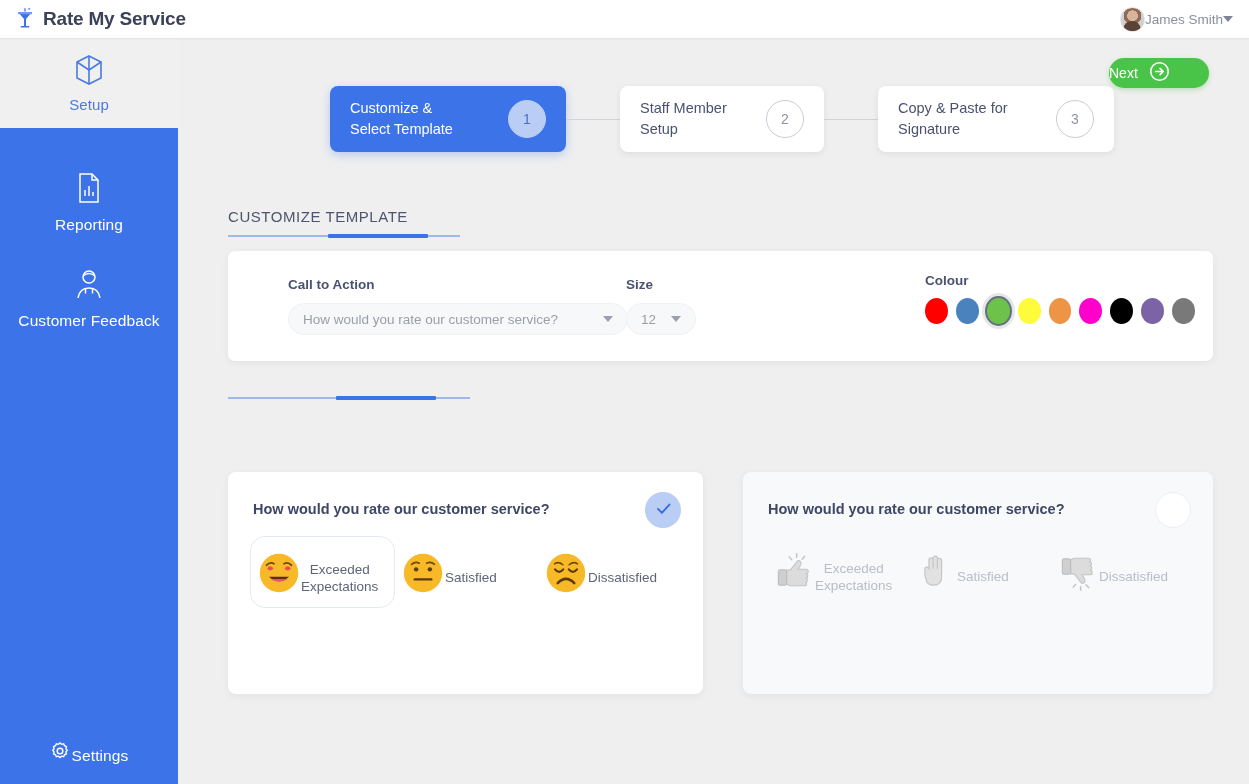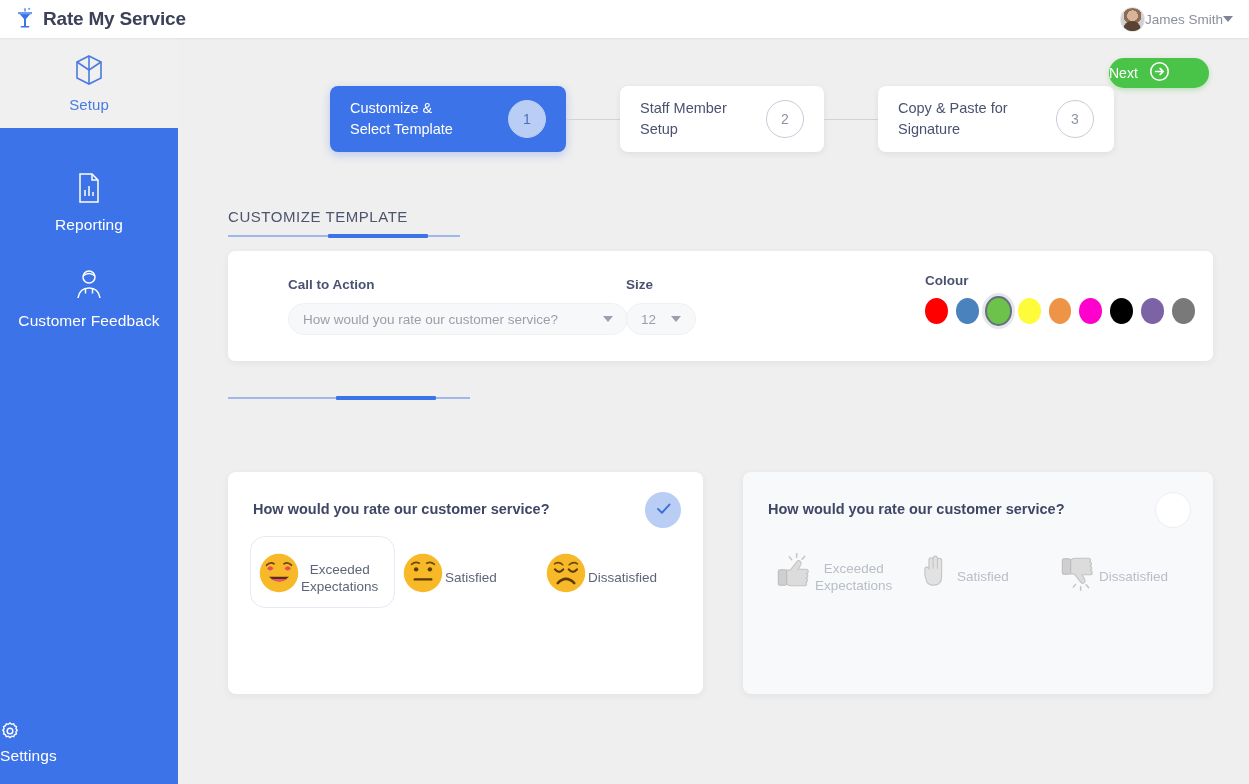--- a/index.html
+++ b/index.html
@@ -59,22 +59,22 @@
     display: flex; flex-direction: column; align-items: center;
     gap: 8px; cursor: pointer; width: 100%;
   }
   .nav-item.fb { margin-top: 34px; }
   .nav-item.rp { margin-top: 44px; }
   .nav-label { font-size: 15.5px; letter-spacing: .1px; }
   .nav-setup .nav-label { color: #4b7ae0; font-size: 15px; }
   .nav-blue .nav-label { color: #ffffff; }
   .nav-settings {
     position: absolute; bottom: 19px; left: 0; width: 100%;
-    display: flex; align-items: flex-start; justify-content: center;
-    gap: 2px; cursor: pointer; flex-direction: column;
+    display: flex; align-items: flex-end; justify-content: center;
+    gap: 2px; cursor: pointer;
   }
   .nav-settings .nav-label { font-size: 15.5px; color: #fff; }
 
   
   .main { position: absolute; top: 38px; left: 178px; width: 1071px; height: 746px; }
 
   
   .stepper { position: absolute; top: 48px; left: 152px; display: flex; align-items: center; }
   .step {
     height: 66px; border-radius: 8px; background: #fff; display: flex;

